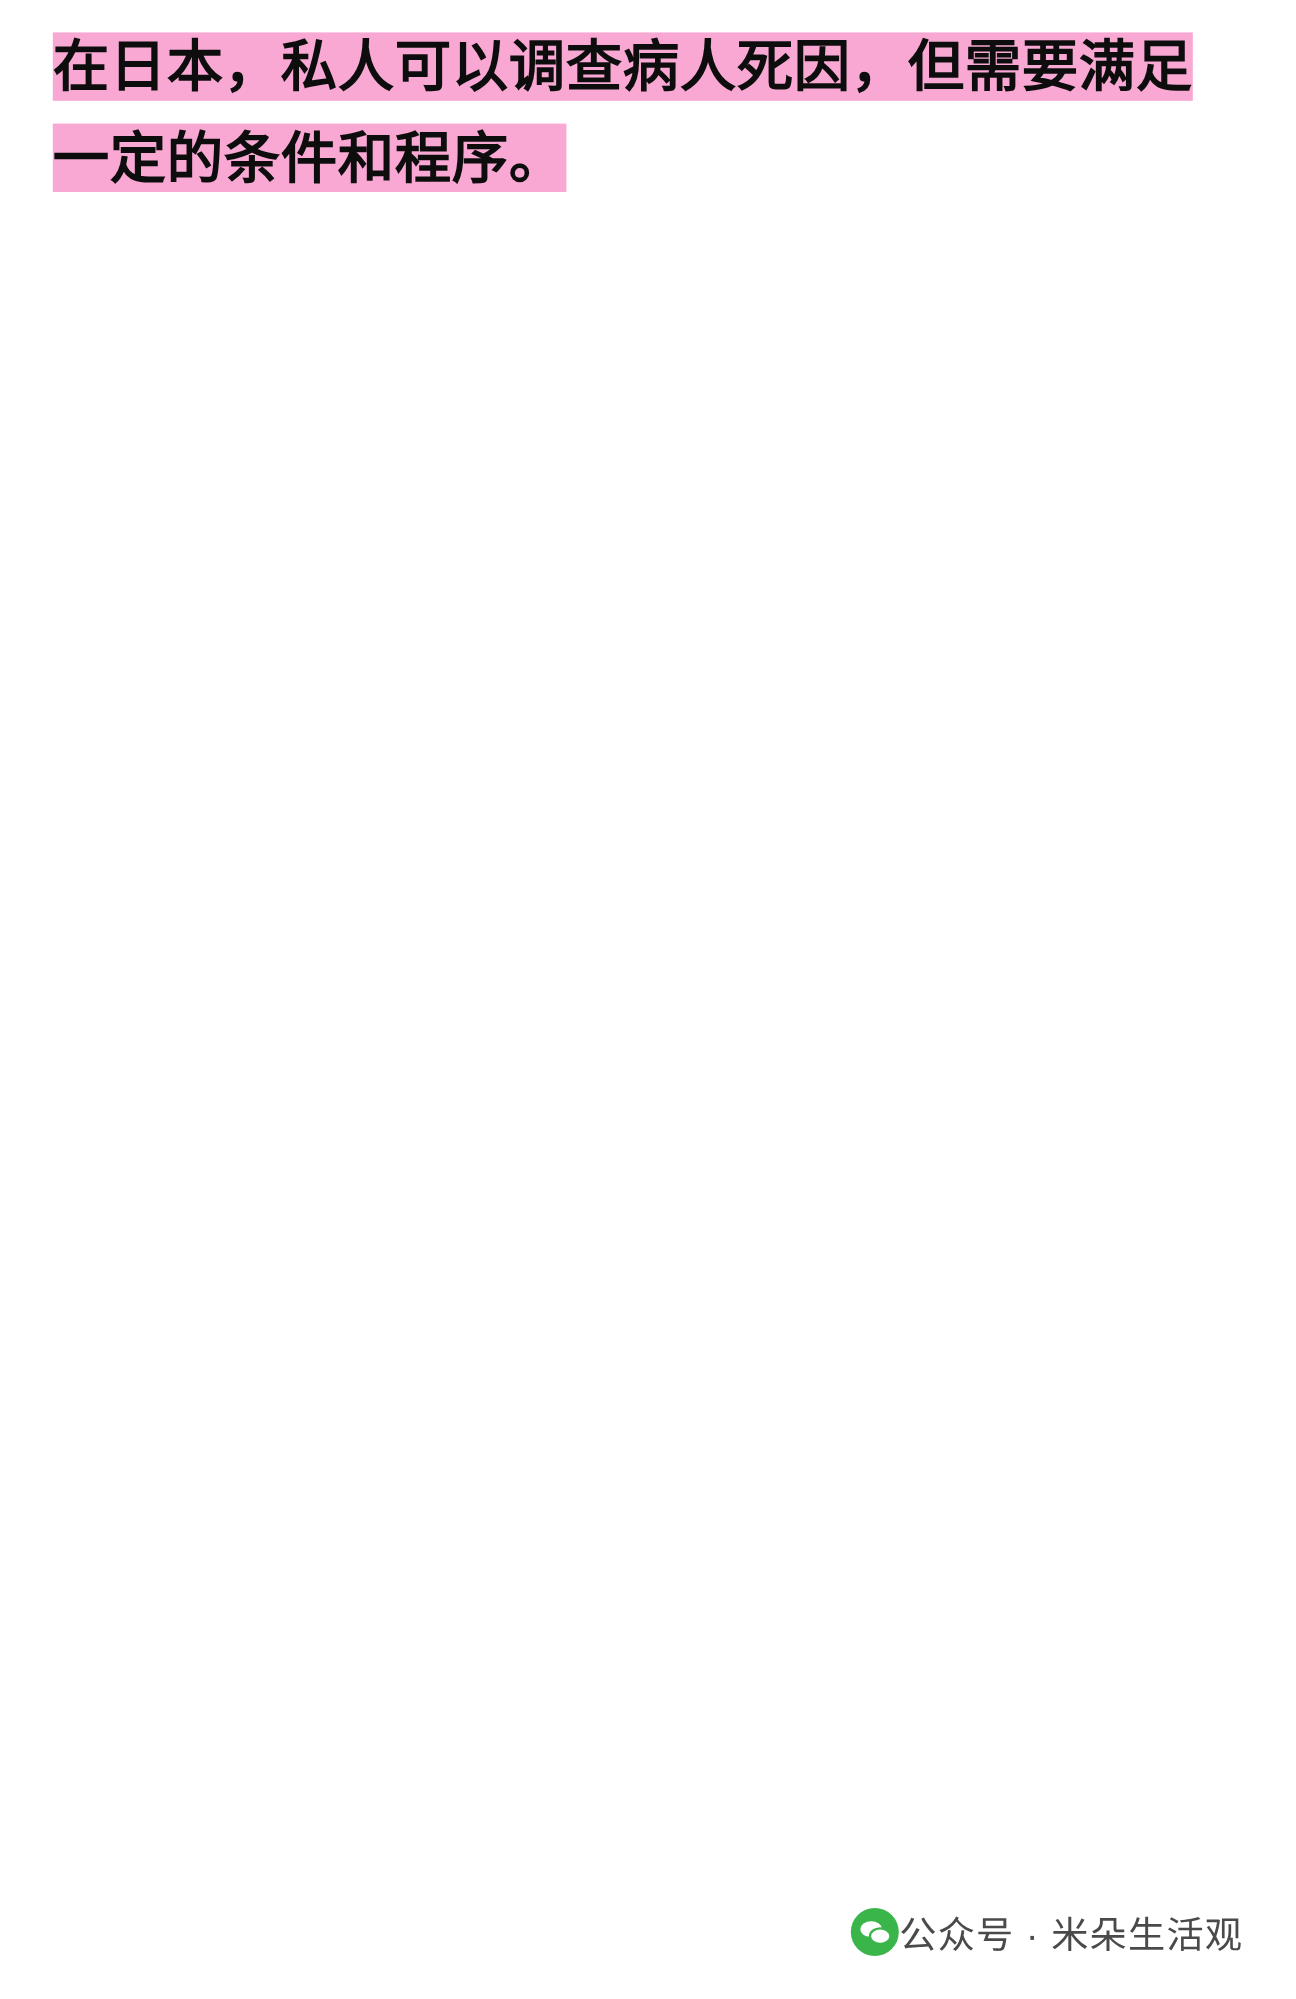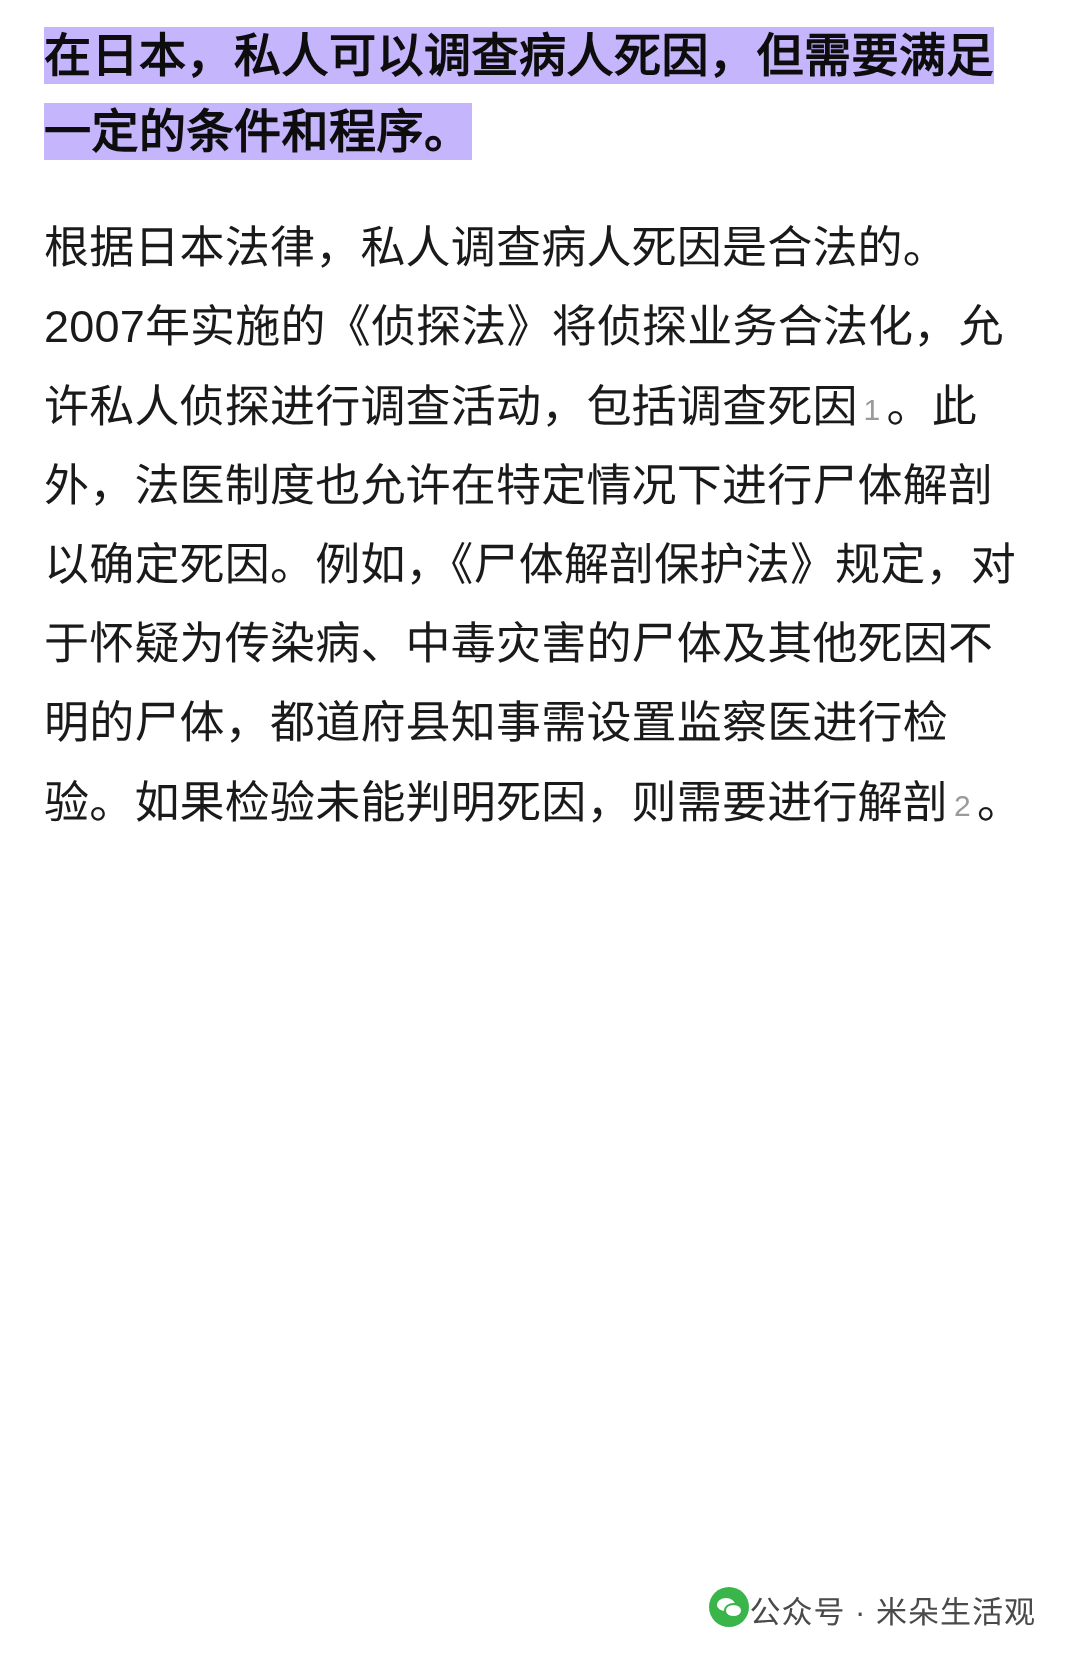--- a/index.html
+++ b/index.html
@@ -24,21 +24,21 @@
   }
   .headline {
     font-size: 47px;
     font-weight: 700;
     line-height: 1.62;
     letter-spacing: 0.5px;
     color: #0d0d0d;
     margin: 0 0 14px 0;
   }
   .headline .hl {
-    background: #c4b5fd;
+    background: #f9a8d4;
     box-decoration-break: clone;
     -webkit-box-decoration-break: clone;
     padding: 2px 0;
   }
   .para {
     font-size: 45px;
     line-height: 1.76;
     color: #1a1a1a;
     margin: 0 0 34px 0;
     letter-spacing: 0.2px;
@@ -51,21 +51,21 @@
     color: #9a9a9a;
     vertical-align: 2px;
     padding: 0 6px;
     font-weight: 400;
   }
   .footer {
     position: absolute;
     right: 44px;
     bottom: 34px;
     display: flex;
-    align-items: flex-start;
+    align-items: center;
     gap: 0;
   }
   .footer .wx-icon {
     width: 40px;
     height: 40px;
     border-radius: 50%;
     background: #3ab54a;
     position: relative;
     display: inline-block;
   }
@@ -96,21 +96,20 @@
     letter-spacing: 1px;
   }
 </style>
 </head>
 <body>
 
 <div class="page">
 
   <h1 class="headline"><span class="hl">在日本，私人可以调查病人死因，但需要满足一定的条件和程序。</span></h1>
 
-  <p class="para first">根据日本法律，私人调查病人死因是合法的。2007年实施的《侦探法》将侦探业务合法化，允许私人侦探进行调查活动，包括调查死因<span class="ref">1</span>。此外，法医制度也允许在特定情况下进行尸体解剖以确定死因。例如，《尸体解剖保护法》规定，对于怀疑为传染病、中毒灾害的尸体及其他死因不明的尸体，都道府县知事需设置监察医进行检验。如果检验未能判明死因，则需要进行解剖<span class="ref">2</span>。</p>
 
 
   <div class="footer">
     <span class="wx-icon"></span>
     <span class="wx-text">公众号 · 米朵生活观</span>
   </div>
 
 </div>
 
 </body></html>

